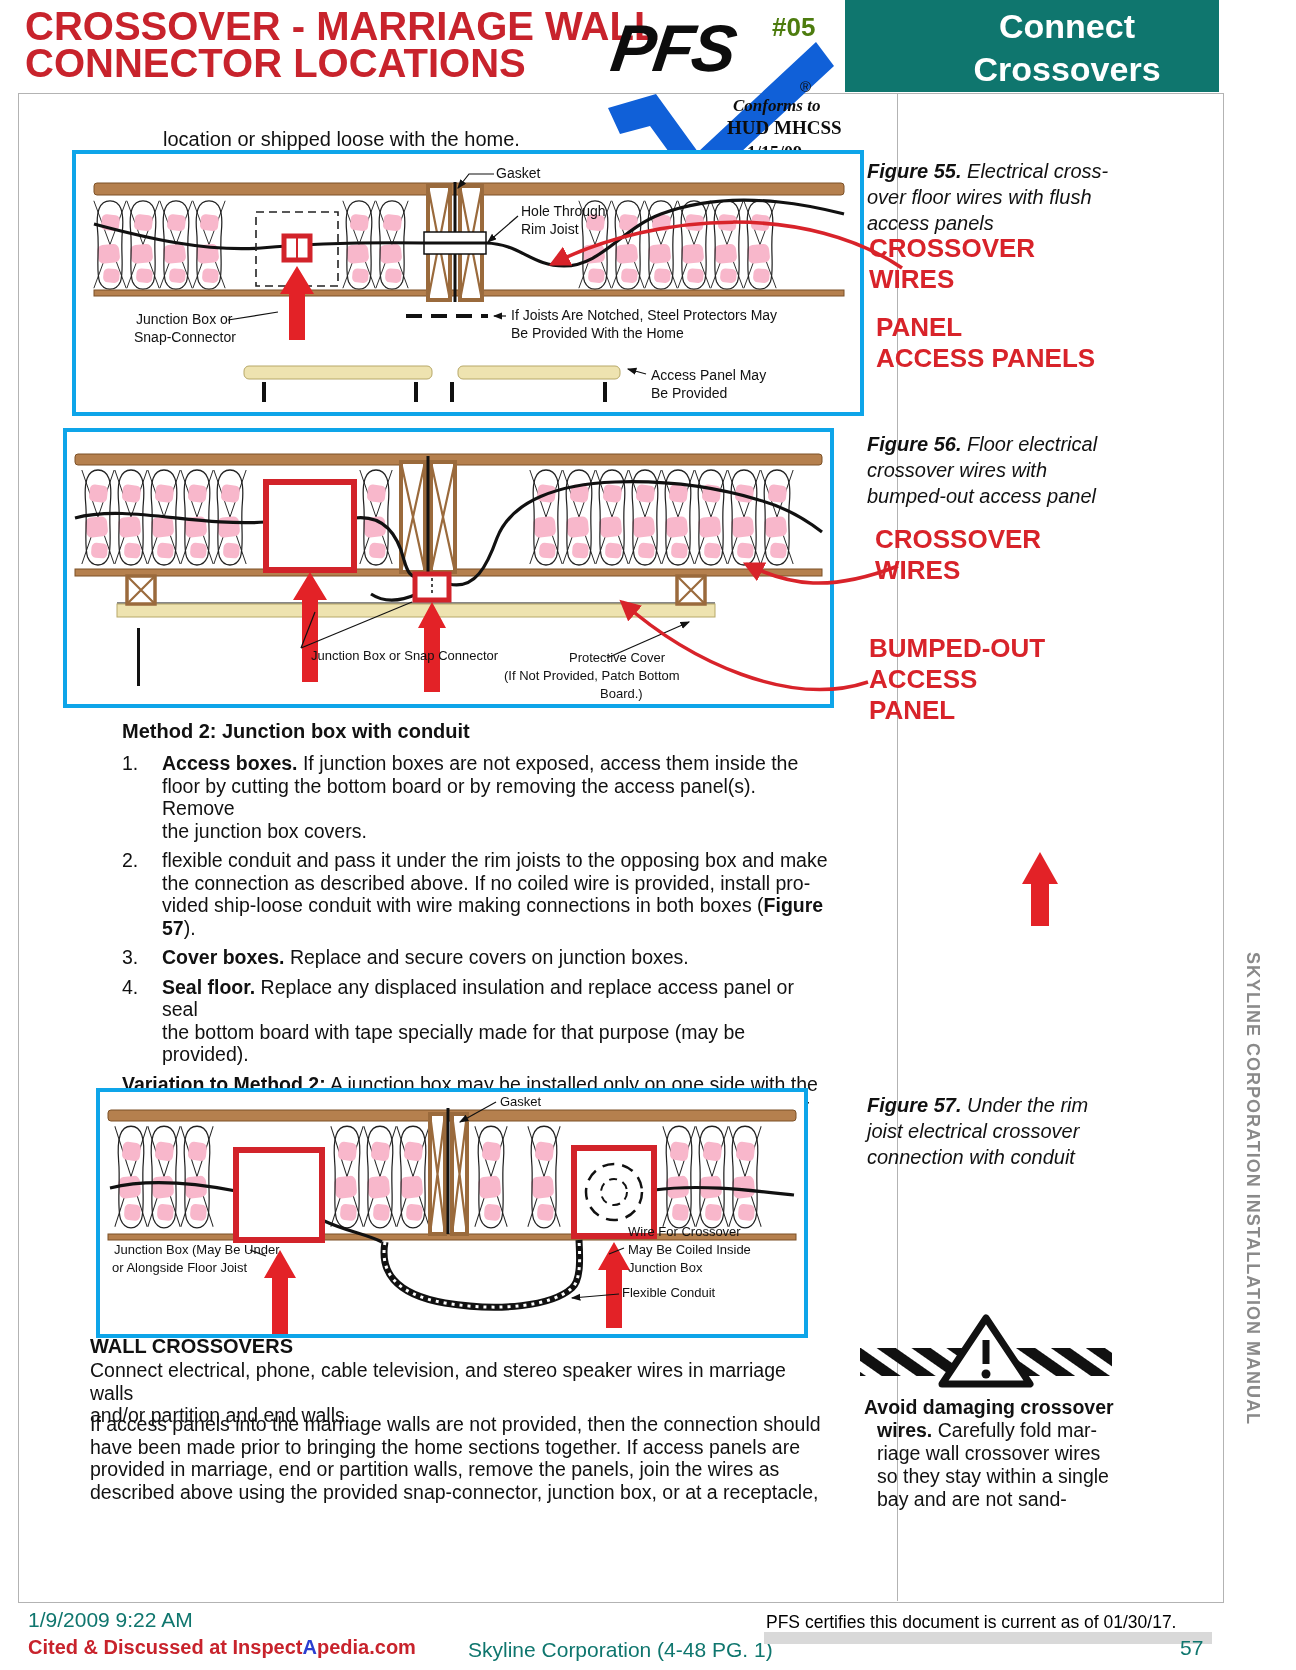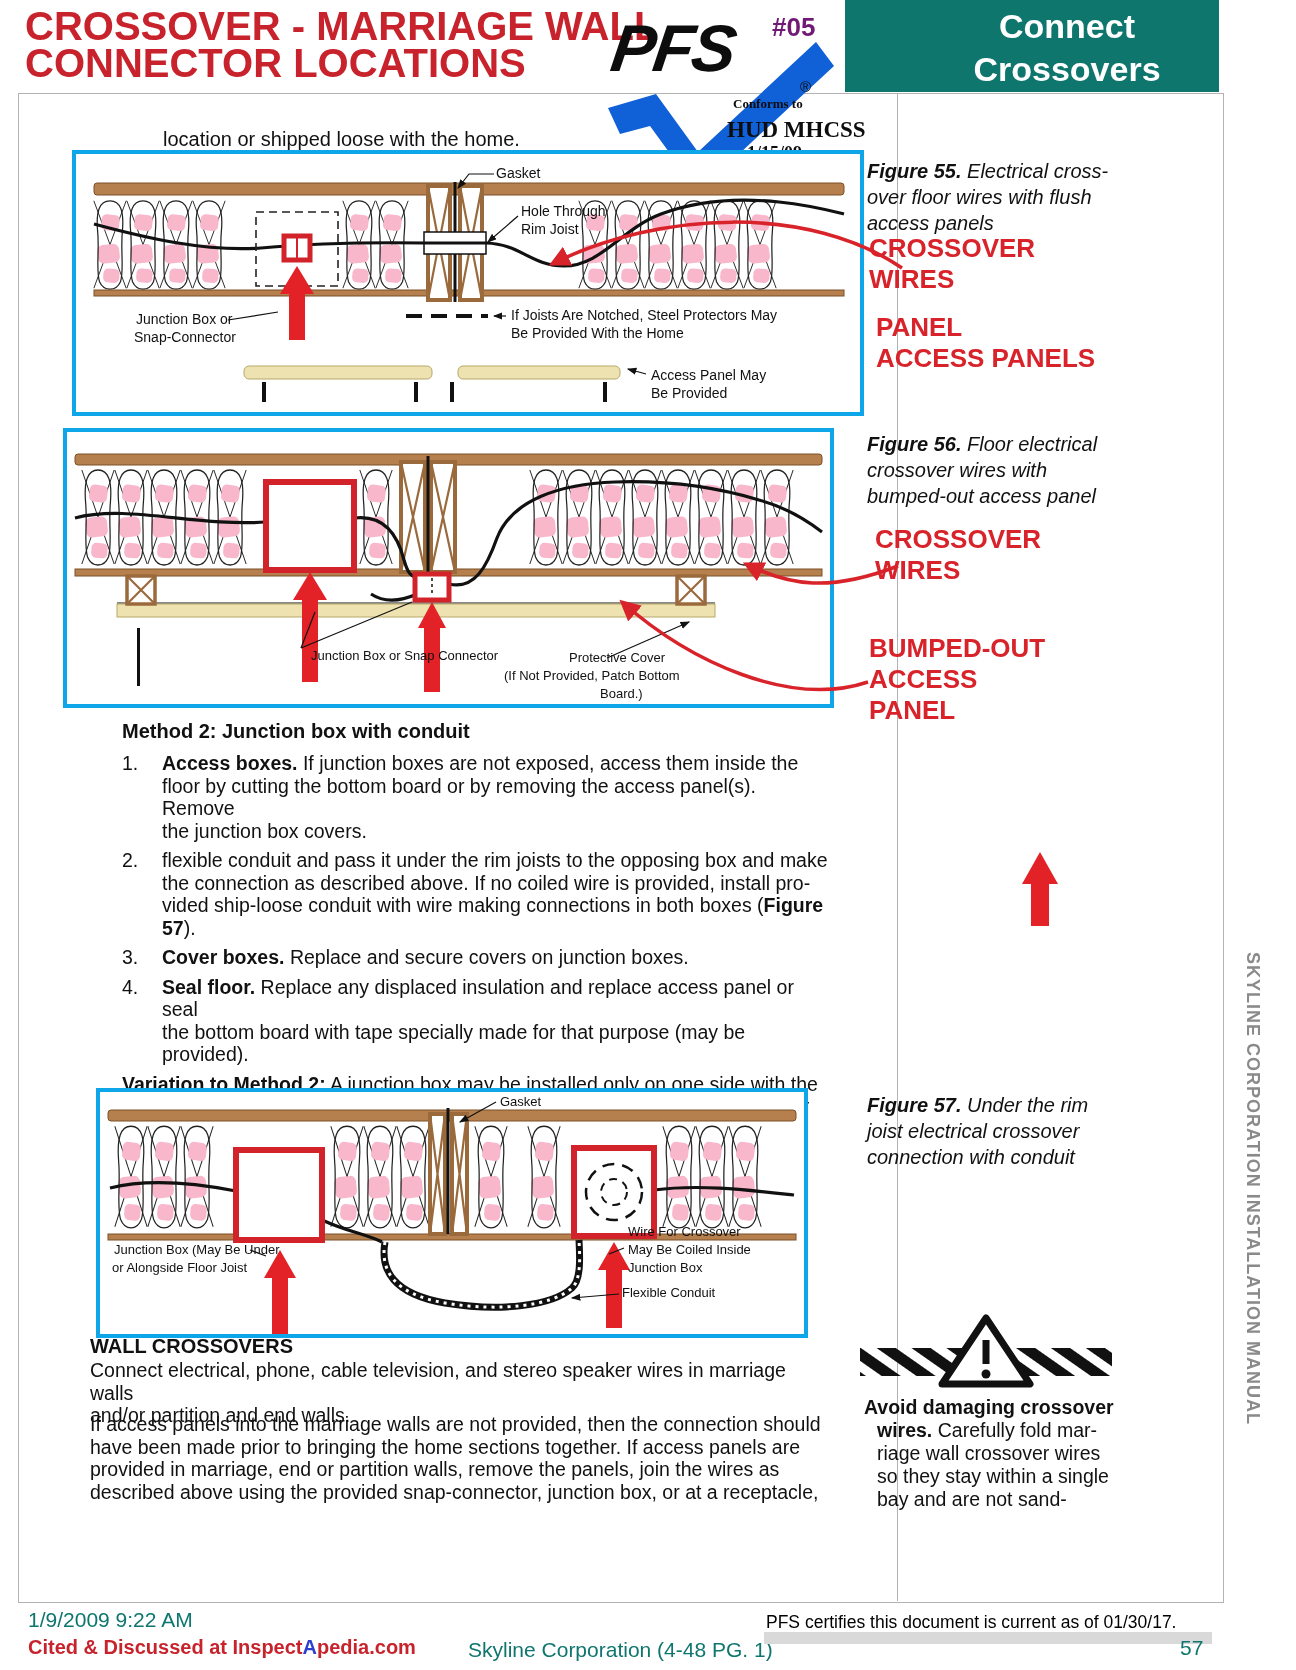--- a/index.html
+++ b/index.html
@@ -6,25 +6,25 @@
   #page{position:relative;width:1296px;height:1670px;background:#ffffff;margin:0 auto;
         font-family:"Liberation Sans",sans-serif;color:#111;overflow:hidden;}
   .abs{position:absolute;}
   
   #title{left:25px;top:8px;font-size:40px;line-height:37px;font-weight:bold;color:#c8232c;}
   #banner{left:845px;top:0;width:374px;height:92px;background:#0f766e;color:#fff;
           font-weight:bold;font-size:34px;line-height:43px;text-align:center;padding-left:70px;
           box-sizing:border-box;padding-top:5px;}
   #logo-pfs{left:612px;top:10px;font-style:italic;font-weight:bold;font-size:66px;color:#0d0d0d;
             transform:skewX(-8deg);letter-spacing:-2px;}
-  #logo-num{left:772px;top:12px;font-weight:bold;font-size:26px;color:#701a75;}
+  #logo-num{left:772px;top:12px;font-weight:bold;font-size:26px;color:#4d7c0f;}
   #logo-reg{left:800px;top:78px;font-size:15px;color:#0d0d0d;}
   .logoserif{font-family:"Liberation Serif",serif;font-weight:bold;color:#0d0d0d;}
-  #logo-c1{left:733px;top:96px;font-size:13px;}
-  #logo-c2{left:727px;top:117px;font-size:23px;}
+  #logo-c1{left:733px;top:96px;font-size:17px;font-style:italic;}
+  #logo-c2{left:727px;top:117px;font-size:19px;}
   #logo-date{left:747px;top:143px;font-size:18px;}
   
   .frame{border:1px solid #b3b3b3;}
   
   .figbox{border:4px solid #0ea5e9;background:#fff;}
   
   .caption{font-size:20px;line-height:26px;font-style:italic;color:#111;}
   .caption .b{font-weight:bold;}
   .redann{font-size:26px;line-height:31px;font-weight:bold;color:#d8232a;}
   

